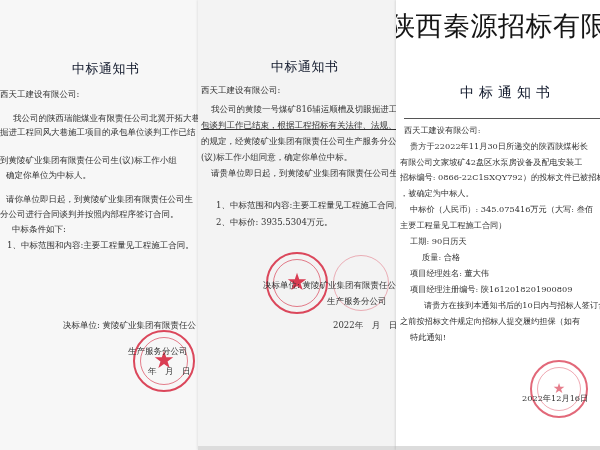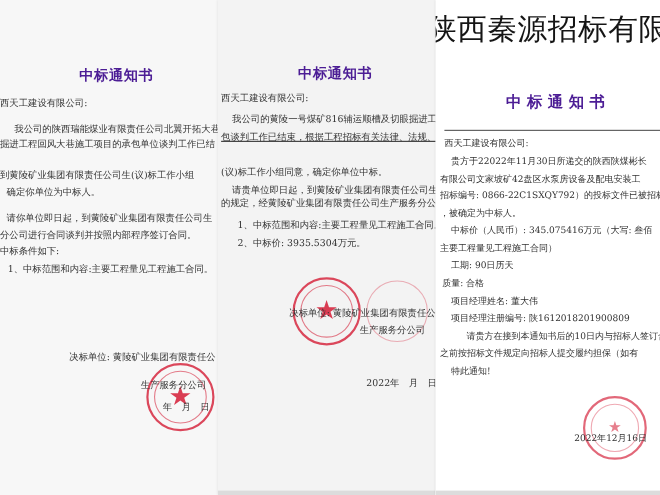--- a/index.html
+++ b/index.html
@@ -9,21 +9,21 @@
     font-family: "DejaVu Serif", "Liberation Serif", serif;
     color:#2a2a2a;
   }
   .panel { position:absolute; top:0; height:450px; overflow:hidden; }
   .p1 { left:0; width:198px; background:#f7f7f7; }
   .p2 { left:198px; width:198px; background:#f3f3f3; box-shadow:-1px 0 2px rgba(0,0,0,0.08); }
   .p3 { left:396px; width:204px; background:#ffffff; box-shadow:-1px 0 2px rgba(0,0,0,0.10); }
   .p2 .bottom-bar, .p3 .bottom-bar { position:absolute; left:0; right:0; bottom:0; height:4px; background:#dcdcdc; }
 
   .title {
-    position:absolute; font-weight:bold; color:#4c1d95; white-space:nowrap;
+    position:absolute; font-weight:normal; color:#0f172a; white-space:nowrap;
     font-family: "DejaVu Serif", serif;
   }
   .p1 .title { left:72px; top:60px; font-size:13px; letter-spacing:0.5px; }
   .p2 .title { left:73px; top:58px; font-size:13px; letter-spacing:0.5px; }
 
   .line { position:absolute; white-space:nowrap; font-size:8.5px; line-height:11px; color:#333; }
   .p3 .line { font-size:8.2px; }
 
   .company-banner {
     position:absolute; left:-8px; top:8px; white-space:nowrap;
@@ -53,67 +53,67 @@
 
 <div class="panel p1">
   <div class="title">中标通知书</div>
   <div class="line" style="left:0;top:89px;">西天工建设有限公司:</div>
   <div class="line" style="left:13px;top:113px;">我公司的陕西瑞能煤业有限责任公司北翼开拓大巷</div>
   <div class="line" style="left:0;top:127px;">掘进工程回风大巷施工项目的承包单位谈判工作已结</div>
   <div class="line" style="left:0;top:155px;">到黄陵矿业集团有限责任公司生(议)标工作小组</div>
   <div class="line" style="left:6px;top:170px;">确定你单位为中标人。</div>
   <div class="line" style="left:6px;top:194px;">请你单位即日起，到黄陵矿业集团有限责任公司生</div>
   <div class="line" style="left:0;top:209px;">分公司进行合同谈判并按照内部程序签订合同。</div>
-  <div class="line" style="left:0;top:224px;">中标条件如下:</div>
+  <div class="line" style="left:0;top:224px;padding-left:12px;">中标条件如下:</div>
   <div class="line" style="left:7px;top:240px;">1、中标范围和内容:主要工程量见工程施工合同。</div>
 
   <div class="stamp" style="left:133px;top:330px;width:62px;height:62px;">
     <div class="inner"></div>
     <div class="star">★</div>
   </div>
   <div class="line" style="left:63px;top:320px;">决标单位: 黄陵矿业集团有限责任公</div>
   <div class="line" style="left:128px;top:346px;">生产服务分公司</div>
   <div class="line" style="left:148px;top:366px;">年　月　日</div>
 </div>
 
 <div class="panel p2">
   <div class="title">中标通知书</div>
   <div class="line" style="left:3px;top:85px;">西天工建设有限公司:</div>
   <div class="line" style="left:13px;top:104px;">我公司的黄陵一号煤矿816辅运顺槽及切眼掘进工</div>
   <div class="line" style="left:3px;top:120px;text-decoration:underline;">包谈判工作已结束，根据工程招标有关法律、法规、</div>
-  <div class="line" style="left:3px;top:136px;margin-top:44px;">的规定，经黄陵矿业集团有限责任公司生产服务分公</div>
+  <div class="line" style="left:3px;top:136px;">的规定，经黄陵矿业集团有限责任公司生产服务分公</div>
   <div class="line" style="left:3px;top:152px;">(议)标工作小组同意，确定你单位中标。</div>
   <div class="line" style="left:13px;top:168px;">请贵单位即日起，到黄陵矿业集团有限责任公司生</div>
   <div class="line" style="left:18px;top:200px;">1、中标范围和内容:主要工程量见工程施工合同。</div>
   <div class="line" style="left:18px;top:217px;">2、中标价: 3935.5304万元。</div>
 
   <div class="stamp" style="left:68px;top:252px;width:62px;height:62px;">
     <div class="inner"></div>
     <div class="star">★</div>
   </div>
   <div class="stamp faint" style="left:135px;top:255px;width:56px;height:56px;"></div>
   <div class="line" style="left:65px;top:280px;">决标单位: 黄陵矿业集团有限责任公</div>
   <div class="line" style="left:129px;top:296px;">生产服务分公司</div>
-  <div class="line" style="left:135px;top:320px;margin-top:24px;">2022年　月　日</div>
+  <div class="line" style="left:135px;top:320px;">2022年　月　日</div>
   <div class="bottom-bar"></div>
 </div>
 
 <div class="panel p3">
   <div class="company-banner">陕西秦源招标有限责任公司</div>
   <div class="title">中标通知书</div>
   <div class="rule"></div>
   <div class="line" style="left:8px;top:125px;">西天工建设有限公司:</div>
   <div class="line" style="left:14px;top:141px;">贵方于22022年11月30日所递交的陕西陕煤彬长</div>
   <div class="line" style="left:4px;top:157px;">有限公司文家坡矿42盘区水泵房设备及配电安装工</div>
   <div class="line" style="left:4px;top:172px;">招标编号: 0866-22C1SXQY792）的投标文件已被招标</div>
   <div class="line" style="left:4px;top:188px;">，被确定为中标人。</div>
   <div class="line" style="left:14px;top:204px;">中标价（人民币）: 345.075416万元（大写: 叁佰</div>
   <div class="line" style="left:4px;top:220px;">主要工程量见工程施工合同）</div>
   <div class="line" style="left:14px;top:236px;">工期: 90日历天</div>
-  <div class="line" style="left:6px;top:252px;">质量: 合格</div>
+  <div class="line" style="left:26px;top:252px;">质量: 合格</div>
   <div class="line" style="left:14px;top:268px;">项目经理姓名: 董大伟</div>
   <div class="line" style="left:14px;top:284px;">项目经理注册编号: 陕1612018201900809</div>
   <div class="line" style="left:28px;top:300px;">请贵方在接到本通知书后的10日内与招标人签订合</div>
   <div class="line" style="left:4px;top:316px;">之前按招标文件规定向招标人提交履约担保（如有</div>
   <div class="line" style="left:14px;top:332px;">特此通知!</div>
 
   <div class="stamp" style="left:134px;top:360px;width:58px;height:58px;border-color:rgba(214,40,64,0.7);border-width:2px;">
     <div class="inner" style="border-color:rgba(214,40,64,0.4);"></div>
     <div class="star small">★</div>
   </div>

